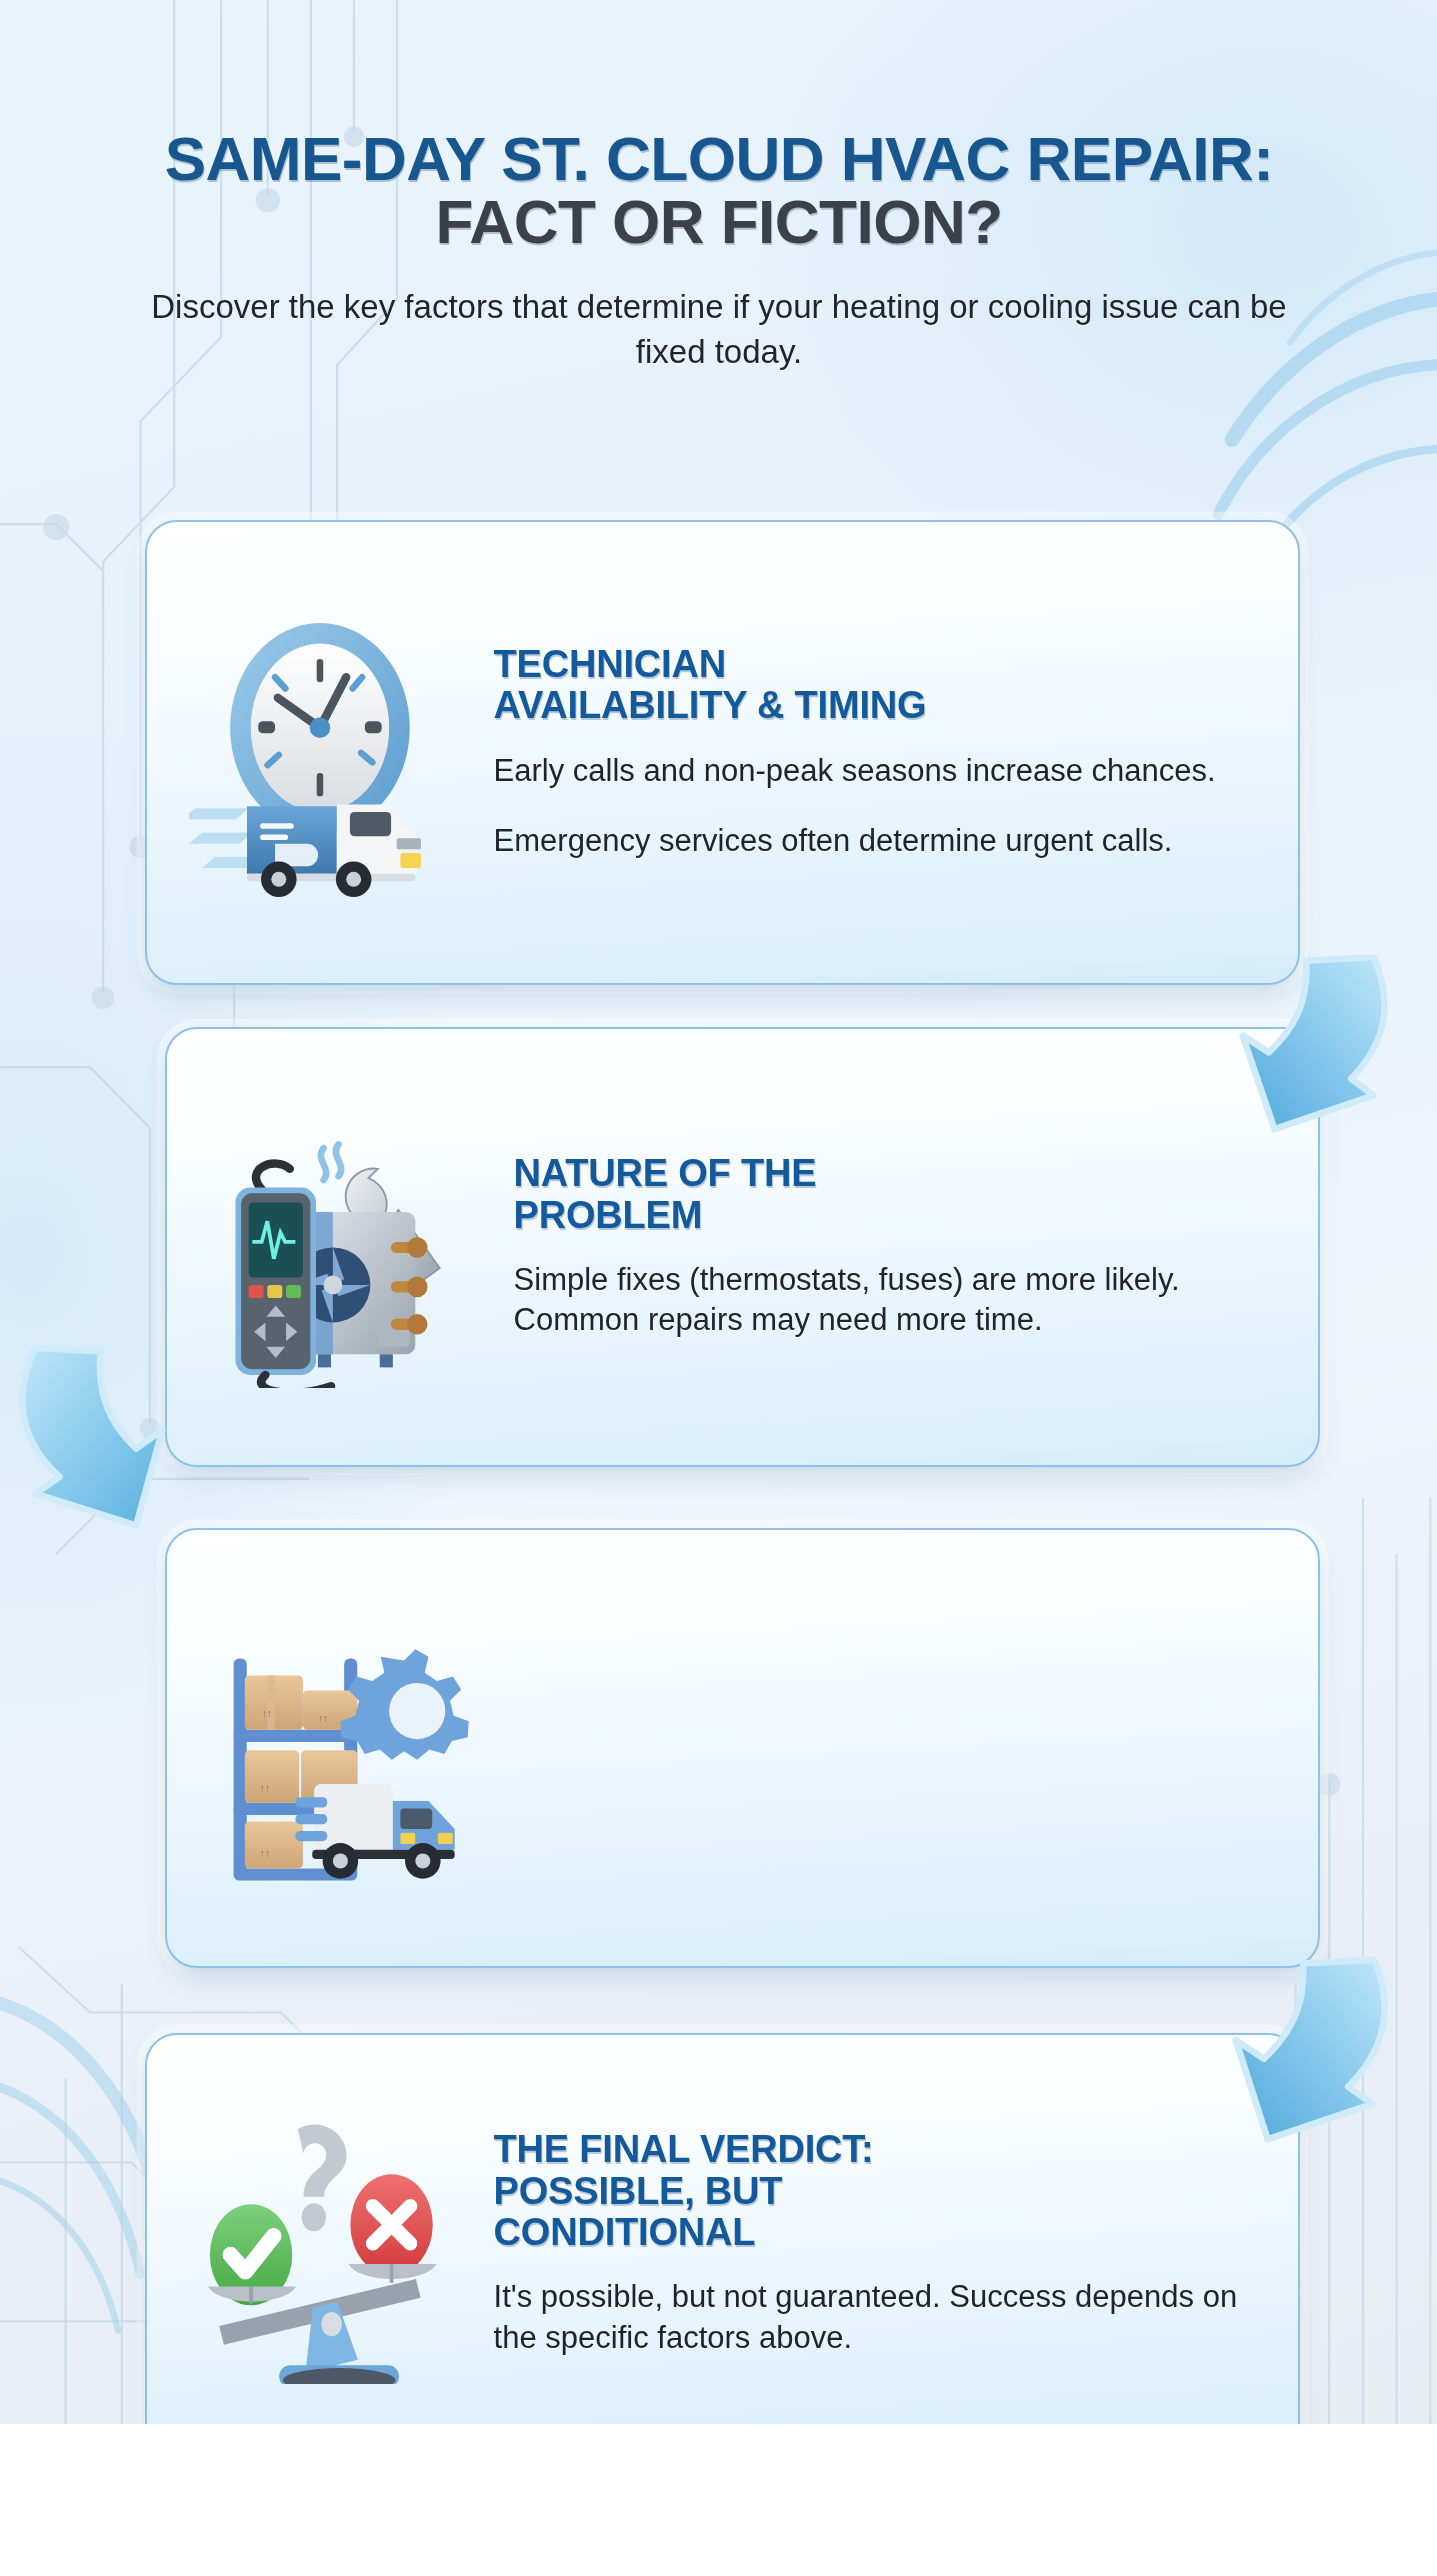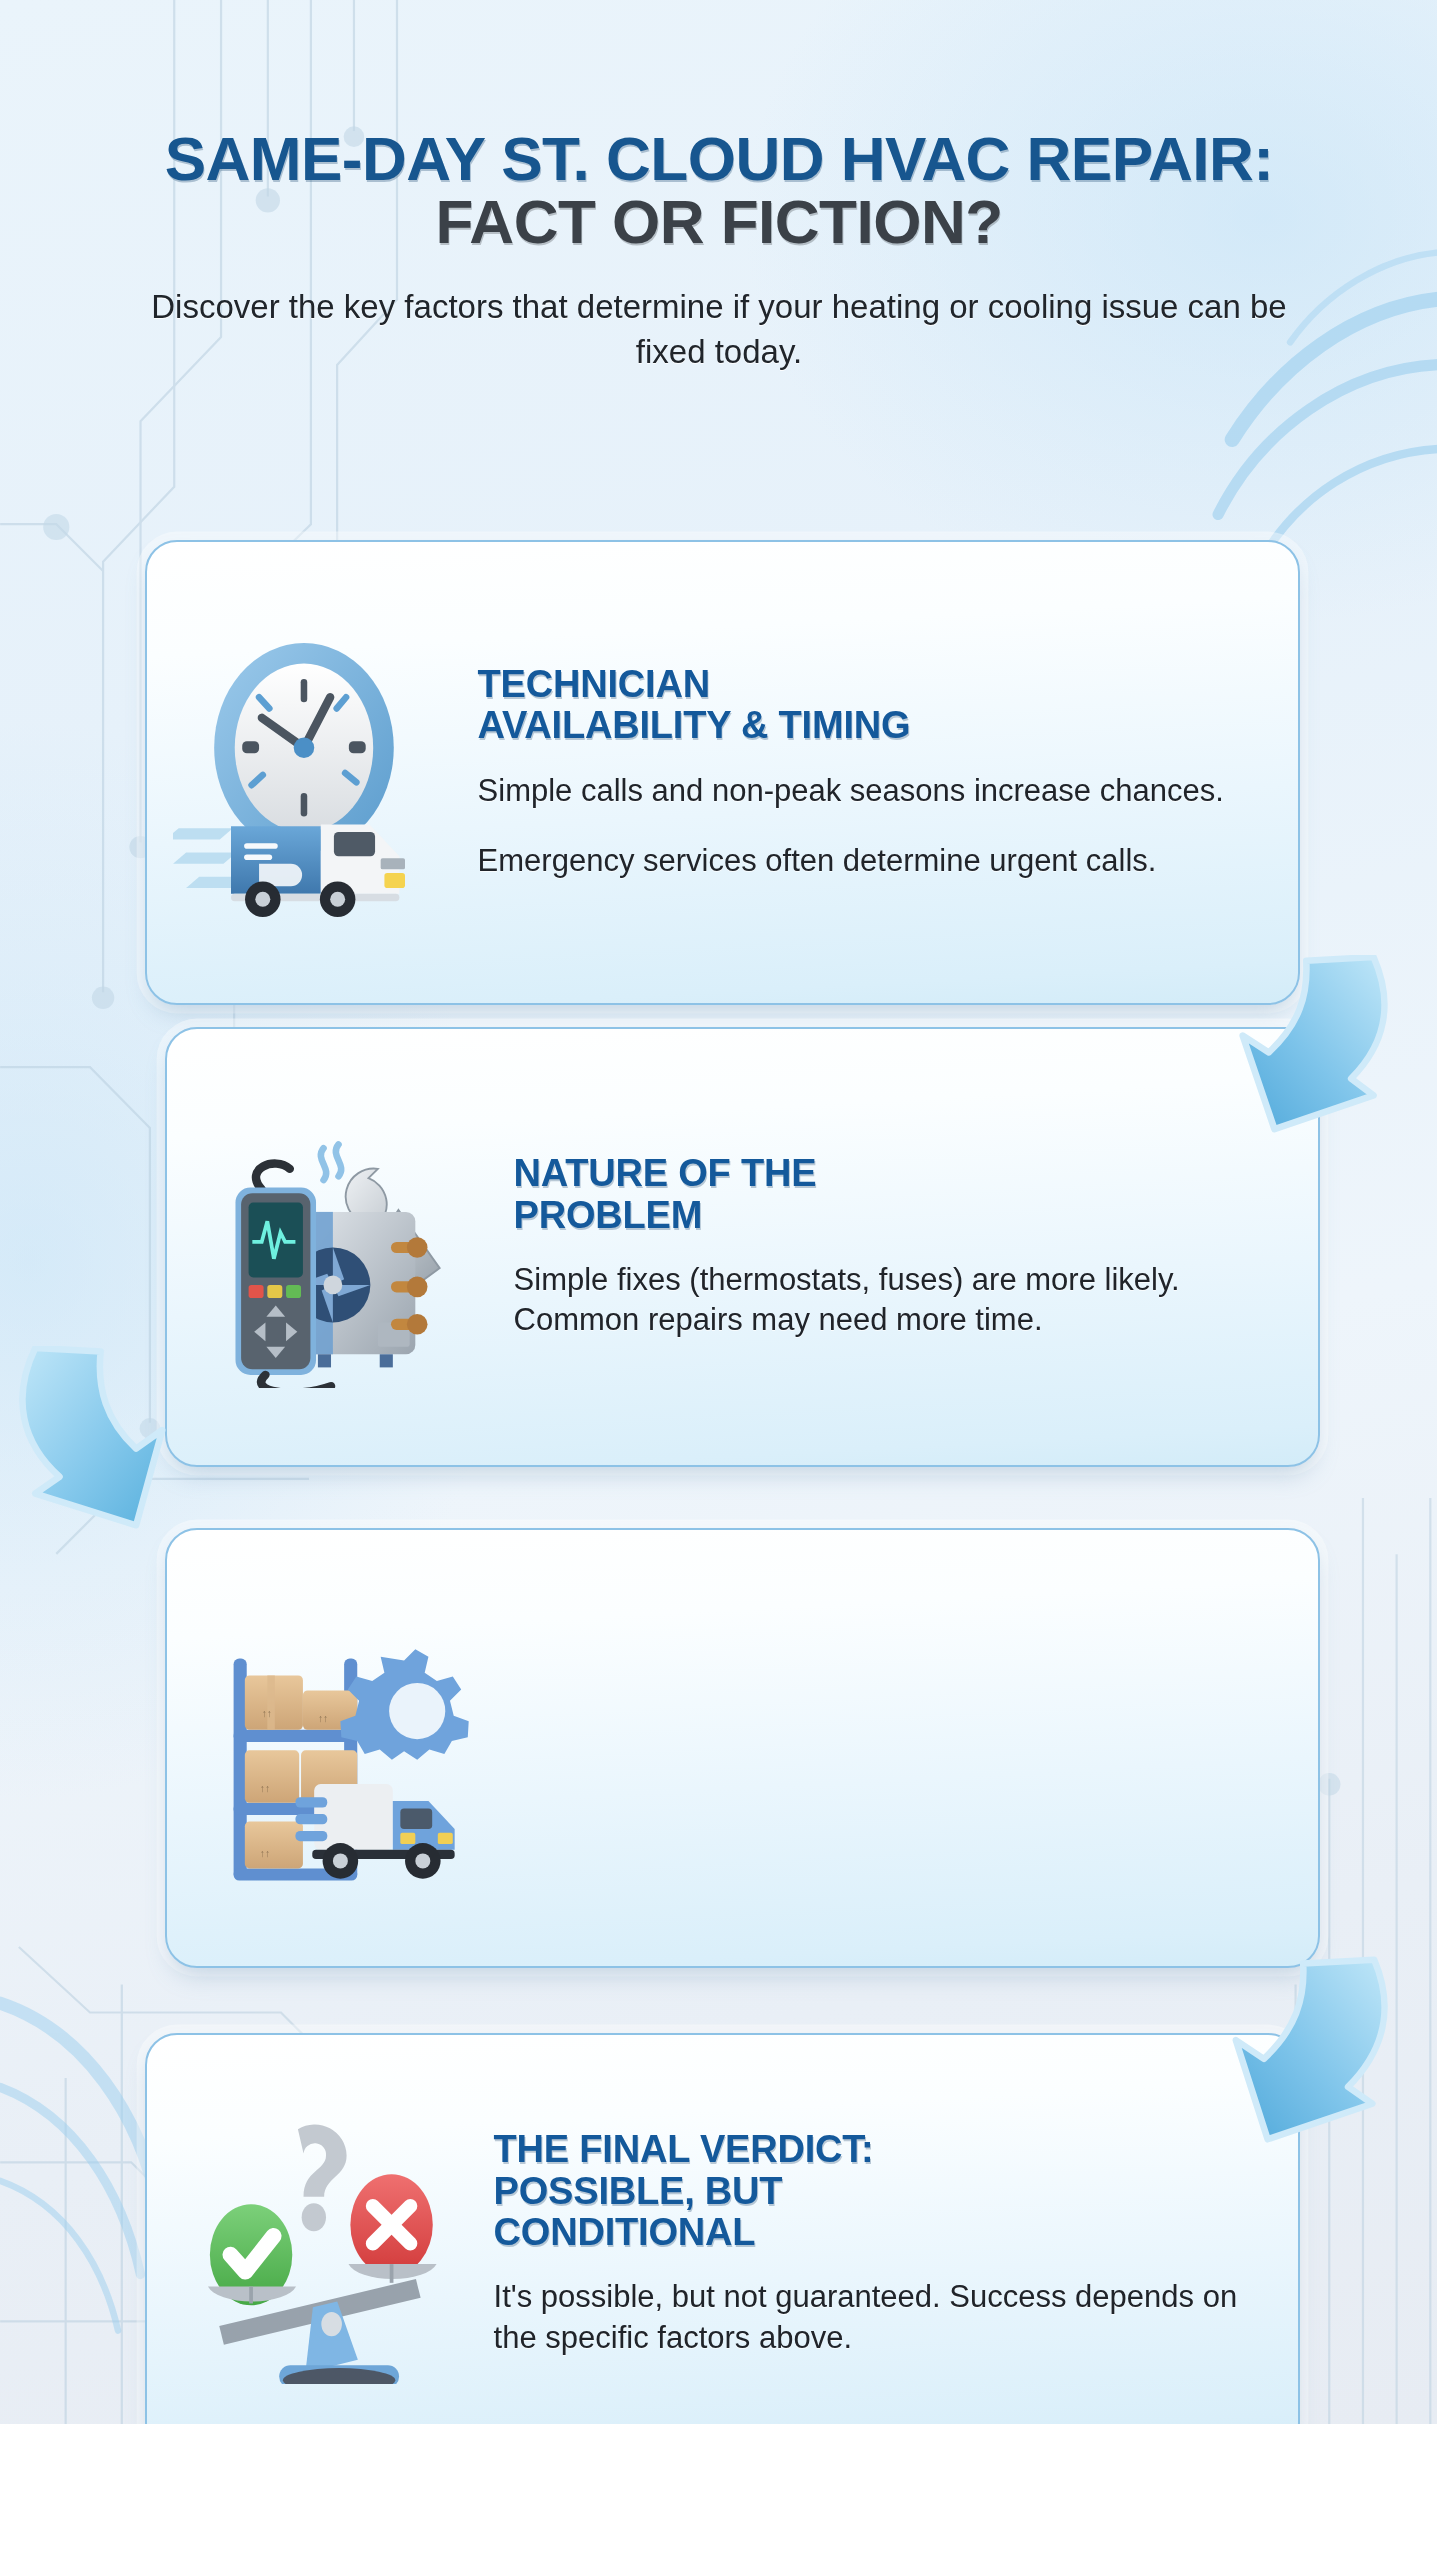--- a/index.html
+++ b/index.html
@@ -68,21 +68,21 @@
     white-space:pre-line;
   }
   .card-text {
     margin-top:24px;
     font-size:31px; line-height:1.30; color:#20242a;
     white-space:pre-line;
     text-shadow:0 0.9px 0 rgba(255,255,255,.7);
   }
   .card-text + .card-text { margin-top:30px; }
 
-  #card0 { top:540px; height:465px;padding-left:16px; }
+  #card0 { top:520px; height:465px; }
   #card1 { top:1027px; height:440px;margin-left:20px; }
   #card2 { top:1528px; height:440px; left:165px; }
   #card3 { top:2033px; height:421px; }
 
   
   .arrow { position:absolute; z-index:7; pointer-events:none; }
   #arrow0 { left:1209px; top:955px; width:187px; height:178px; }
   #arrow1 { left:9.4px;   top:1346px; width:187px; height:183px; }
   #arrow2 { left:1200px; top:1956px; width:197px; height:187px; }
 </style>
@@ -222,21 +222,21 @@
           <circle cx="96" cy="290" r="19" fill="#272c33"></circle>
             <circle cx="96" cy="290" r="8" fill="#c9d0d7"></circle>
           <circle cx="176" cy="290" r="19" fill="#272c33"></circle>
             <circle cx="176" cy="290" r="8" fill="#c9d0d7"></circle>
         </g>
       </svg>
     </div>
     <div class="card-body">
       <div class="card-title">TECHNICIAN
 AVAILABILITY &amp; TIMING</div>
-      <div class="card-text">Simple calls and non-peak seasons increase chances.</div>
+      <div class="card-text">Early calls and non-peak seasons increase chances.</div>
       <div class="card-text">Emergency services often determine urgent calls.</div>
     </div>
   </div>
 
   <div class="card" id="card1">
     <div class="card-art">
       <svg width="281" height="281" viewBox="0 0 300 300">
         <defs>
           <linearGradient id="c2u" x1="0" y1="0" x2="1" y2="1">
             <stop offset="0" stop-color="#dfe4e9"></stop>

